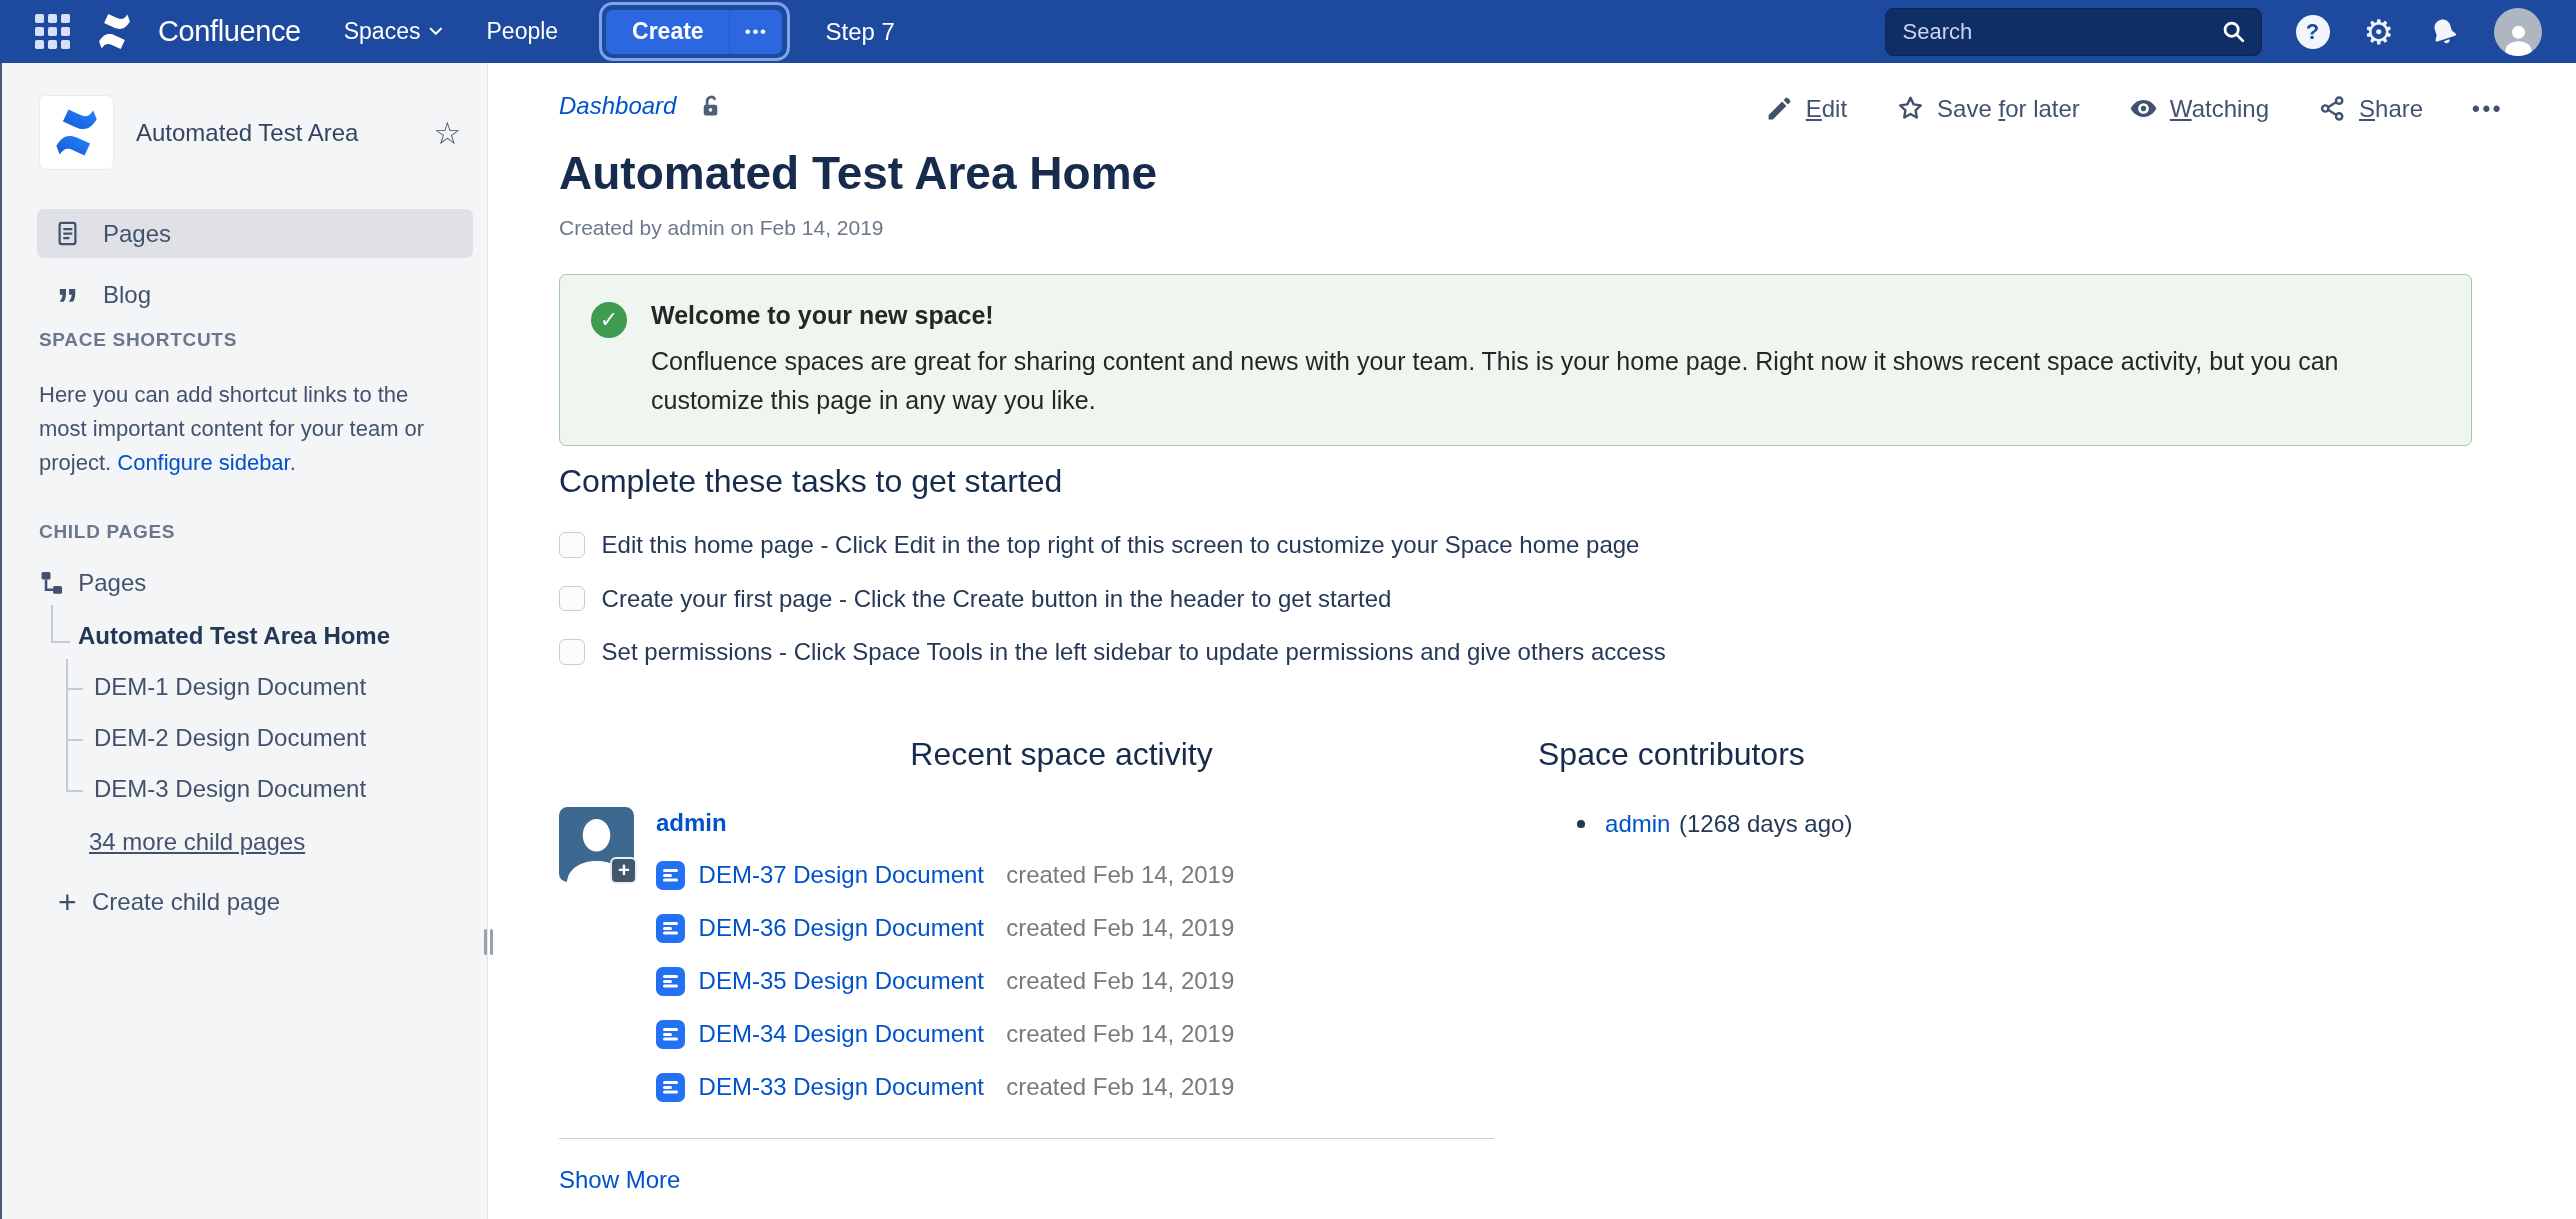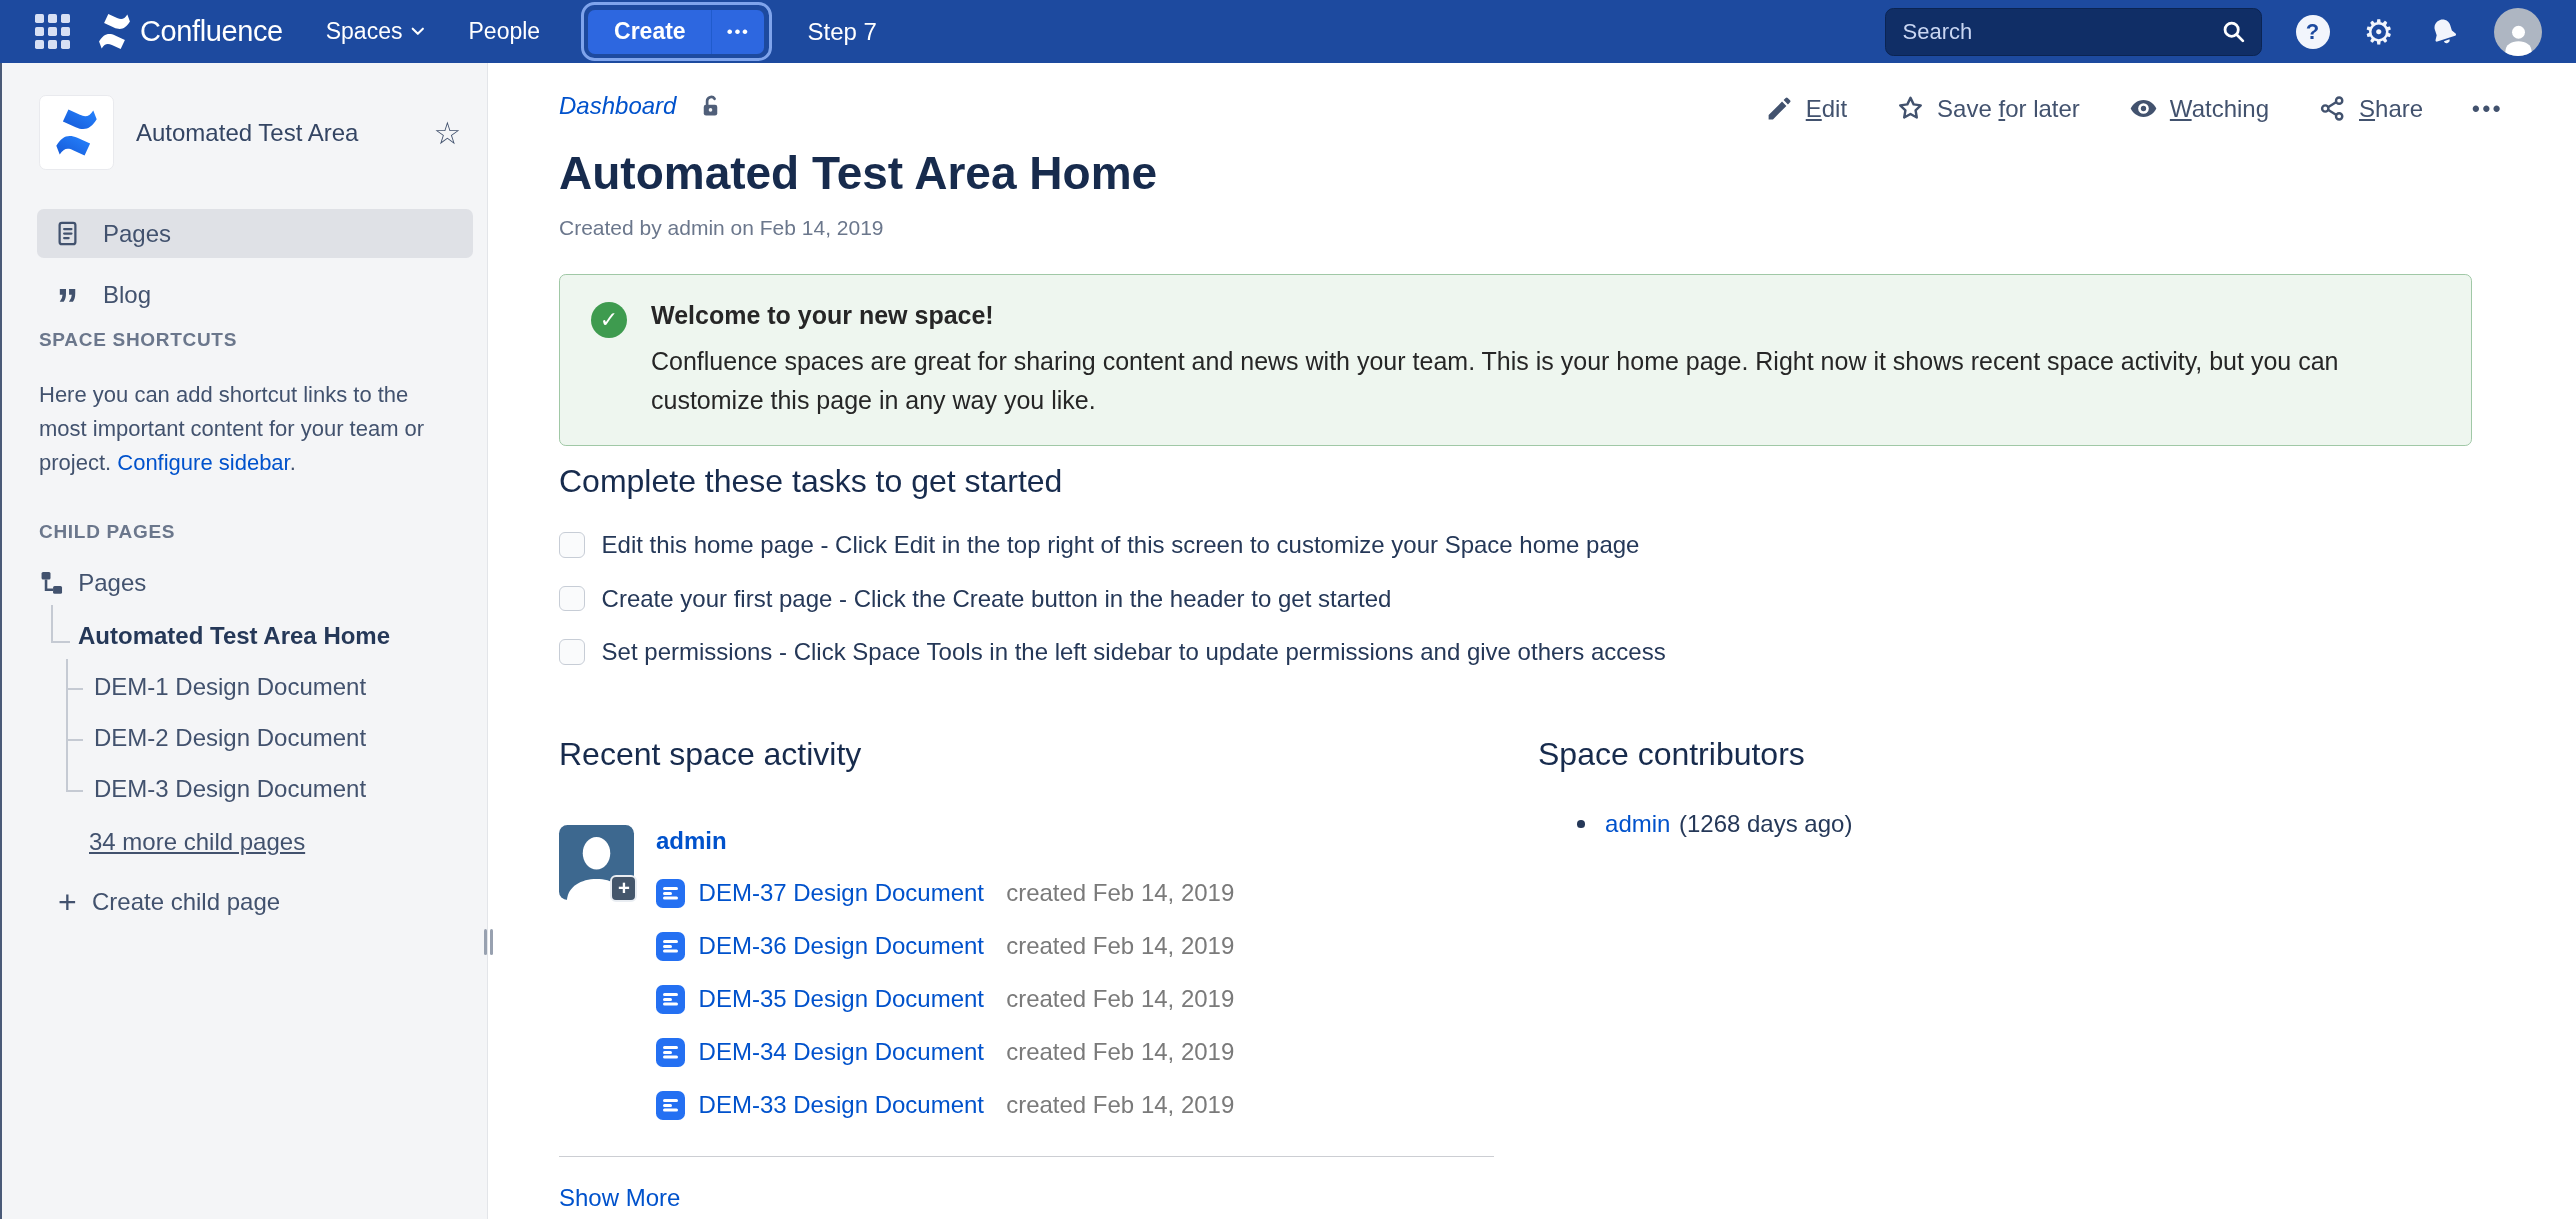--- a/index.html
+++ b/index.html
@@ -8,21 +8,21 @@
   .screen { position:relative; width:2576px; height:1220px; overflow:hidden; background:#fff; }
 
   
   .topbar { position:absolute; top:0; left:0; right:0; height:63px; background:#1D4A9F;
             display:flex; align-items:center; padding:0 34px; color:#fff; z-index:10; }
   .appgrid { width:37px; height:37px; display:grid; grid-template-columns:repeat(3,8.5px);
              grid-template-rows:repeat(3,8.5px); gap:4.3px; align-content:center; justify-content:center; cursor:pointer; }
   .appgrid span { background:#E7EDFB; border-radius:1.7px; opacity:.92; }
   .brand { display:flex; align-items:center; margin-left:24px; cursor:pointer; }
   .brand svg { width:39px; height:39px; }
-  .brand-name { font-size:29px; font-weight:400; margin-left:6px; letter-spacing:-0.4px; }
+  .brand-name { font-size:29px; font-weight:400; margin-left:24px; letter-spacing:-0.4px; }
   .topnav { display:flex; align-items:center; margin-left:43px; gap:44px; }
   .topnav-item { font-size:23px; font-weight:500; display:flex; align-items:center; gap:8.5px; cursor:pointer; }
   .create-ring { margin-left:41px; border:3.4px solid #7FA4EC; border-radius:13.6px; padding:4.3px; display:flex; }
   .create-group { display:flex; border-radius:6.8px; overflow:hidden; }
   .btn-create { background:#2D67E0; color:#fff; font-size:23px; font-weight:700; border:none;
                 height:44px; padding:0 25.6px; cursor:pointer; font-family:inherit; }
   .btn-create-more { background:#2D67E0; color:#fff; border:none; border-left:1.7px solid #205BCC;
                      width:53px; height:44px; font-size:17px; letter-spacing:1.7px; cursor:pointer; font-family:inherit; }
   .step-label { font-size:24px; margin-left:36px; }
   .top-right { margin-left:auto; display:flex; align-items:center; gap:34px; }
@@ -88,21 +88,21 @@
   .banner-body { font-size:25px; line-height:39px; }
 
   .section-h2 { font-size:32px; font-weight:500; color:#172B4D; }
   .tasks { position:absolute; left:70px; top:400px; }
   .task-row { display:flex; align-items:center; margin-top:25.6px; gap:17px; }
   .task-row:first-of-type { margin-top:31px; }
   .checkbox { width:25.6px; height:25.6px; border:1.7px solid #C7CDD6; border-radius:6px; background:#FAFBFC; cursor:pointer; flex:none; }
   .task-label { font-size:24px; color:#253858; }
 
   .activity { position:absolute; left:70px; top:673px; width:1005px; }
-  .activity-head { margin-bottom:52px; }
+  .activity-head { margin-bottom:34px;text-align:center; }
   .activity-body { display:flex; }
   .activity-avatar { width:75px; height:75px; border-radius:8.5px; background:#3D688F; position:relative;
                      overflow:visible; flex:none; cursor:pointer; }
   .activity-avatar .bust { position:absolute; inset:0; overflow:hidden; border-radius:8.5px; }
   .plus-badge { position:absolute; right:-3.4px; bottom:-1.7px; width:27px; height:27px; border-radius:6px;
                 background:#44566B; border:2.6px solid #E9EDF2; color:#fff; font-size:20.4px; font-weight:700;
                 display:flex; align-items:center; justify-content:center; line-height:1; }
   .activity-col { margin-left:22px; padding-top:1.7px; }
   .activity-user { font-size:24px; font-weight:700; color:#0052CC; text-decoration:none; cursor:pointer; }
   .activity-item { display:flex; align-items:center; margin-top:24px; gap:13.6px; }

